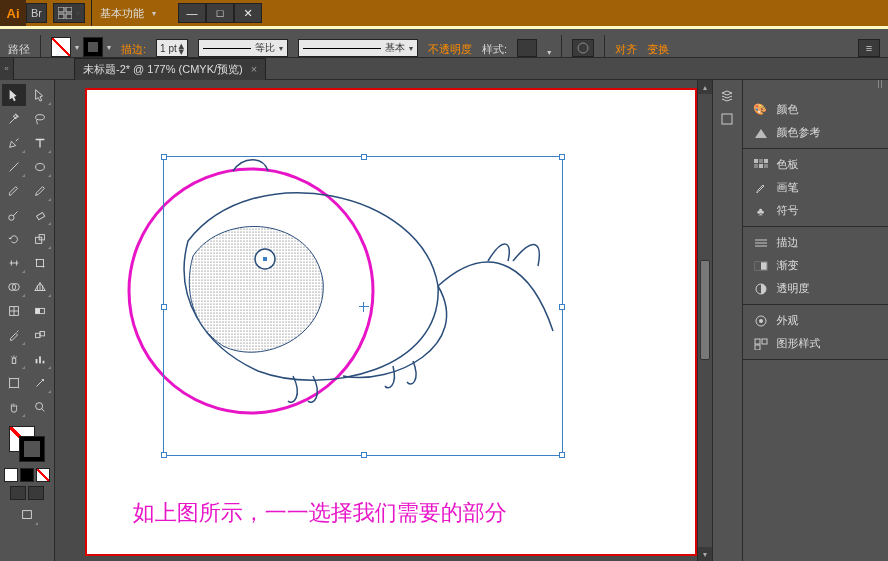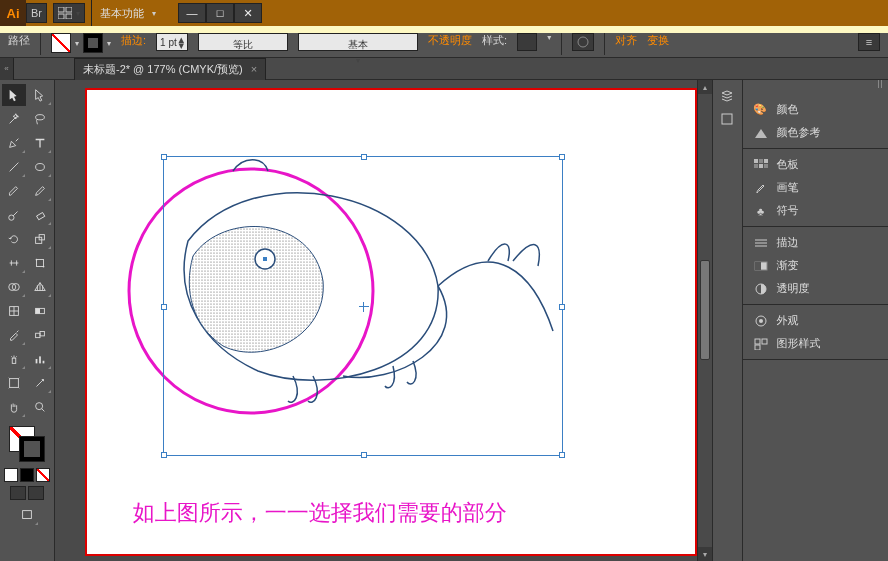--- a/index.html
+++ b/index.html
@@ -13,32 +13,32 @@
 .title-right { display:flex; align-items:center; gap:6px; margin-right:6px; }
 .sq-btn { width:22px; height:18px; background:#3a3a3a; color:#ccc; display:flex; align-items:center; justify-content:center; border:1px solid #222; }
 .dd-box { display:flex; align-items:center; background:#3a3a3a; border:1px solid #222; height:20px; padding:0 4px; color:#ccc; gap:4px; }
 .win-controls { display:flex; height:20px; margin-left:10px; }
 .win-btn { width:28px; height:20px; background:#3d3d3d; color:#eee; display:flex; align-items:center; justify-content:center; border:1px solid #222; }
 .win-btn.close { background:#3d3d3d; }
 .ws-label { color:#ddd; padding:0 8px; }
 .ws-row { display:flex; align-items:center; border-left:1px solid #222; height:26px; }
 
 
-.controlbar { height:32px; background:#535353; border-top:7px solid #fef9c3; border-bottom:1px solid #2a2a2a; display:flex; align-items:flex-start; padding:0 8px; gap:10px; }
+.controlbar { height:32px; background:#535353; border-top:3px solid #fef9c3; border-bottom:1px solid #2a2a2a; display:flex; align-items:flex-end; padding:0 8px; gap:10px; }
 .ctrl-label { color:#d8d8d8; }
 .fill-stroke-mini { display:flex; gap:4px; align-items:center; }
 .swatch { width:20px; height:20px; border:1px solid #222; position:relative; }
 .swatch.none { background:#fff; }
 .swatch.none::after{content:"";position:absolute;left:0;top:0;right:0;bottom:0;background:linear-gradient(to top right,transparent 45%,red 45%,red 55%,transparent 55%);}
 .swatch.black{ background:#000; }
 .sep { width:1px; height:22px; background:#2a2a2a; }
 .orange { color:#ff8b00; }
 .stroke-input{ width:32px; height:18px; background:#e8e8e8; border:1px solid #222; display:flex; align-items:center; padding:0 3px; justify-content:space-between; }
 .stroke-input .arrows{display:flex;flex-direction:column;font-size:6px;line-height:6px;color:#444;}
-.line-sample{ width:60px; height:18px; background:#e8e8e8; border:1px solid #222; display:flex; align-items:center; padding:0 4px; gap:4px;flex-direction:column;}
+.line-sample{ width:60px; height:18px; background:#e8e8e8; border:1px solid #222; display:flex; align-items:center; padding:0 4px; gap:4px;}
 .line-sample .line{flex:1;height:1px;background:#000;}
 .dd-txt{ color:#333; font-size:10px;}
 .chev{font-size:8px;color:#444;}
 .right-ctrl{ margin-left:auto; display:flex; align-items:center; gap:8px; }
 
 
 .secbar{ height:22px; background:#4a4a4a; border-bottom:1px solid #2a2a2a; display:flex; align-items:center;}
 .collapse-btn{ width:14px; height:22px; background:#3a3a3a; border-right:1px solid #222; color:#999; display:flex; align-items:center; justify-content:center; font-size:8px;}
 .doc-tab{ height:22px; background:#3a3a3a; border:1px solid #222; border-bottom:none; display:flex; align-items:center; padding:0 8px; gap:8px; color:#ddd; margin-left:60px;}
 .tab-close{ color:#999; cursor:default; }

